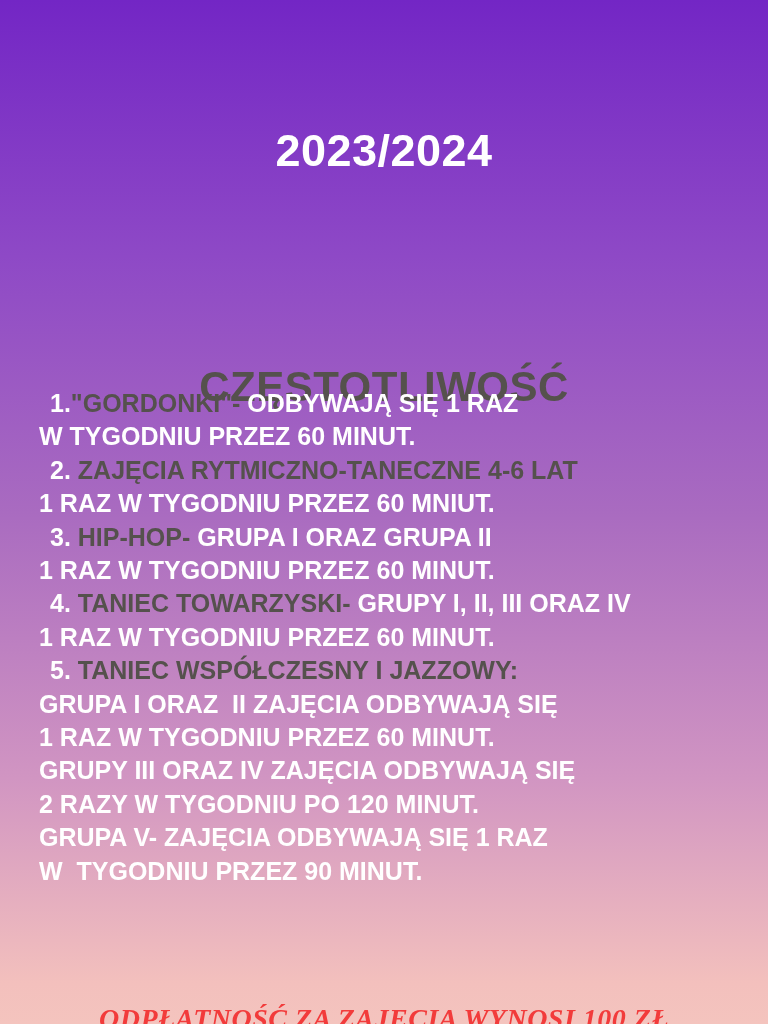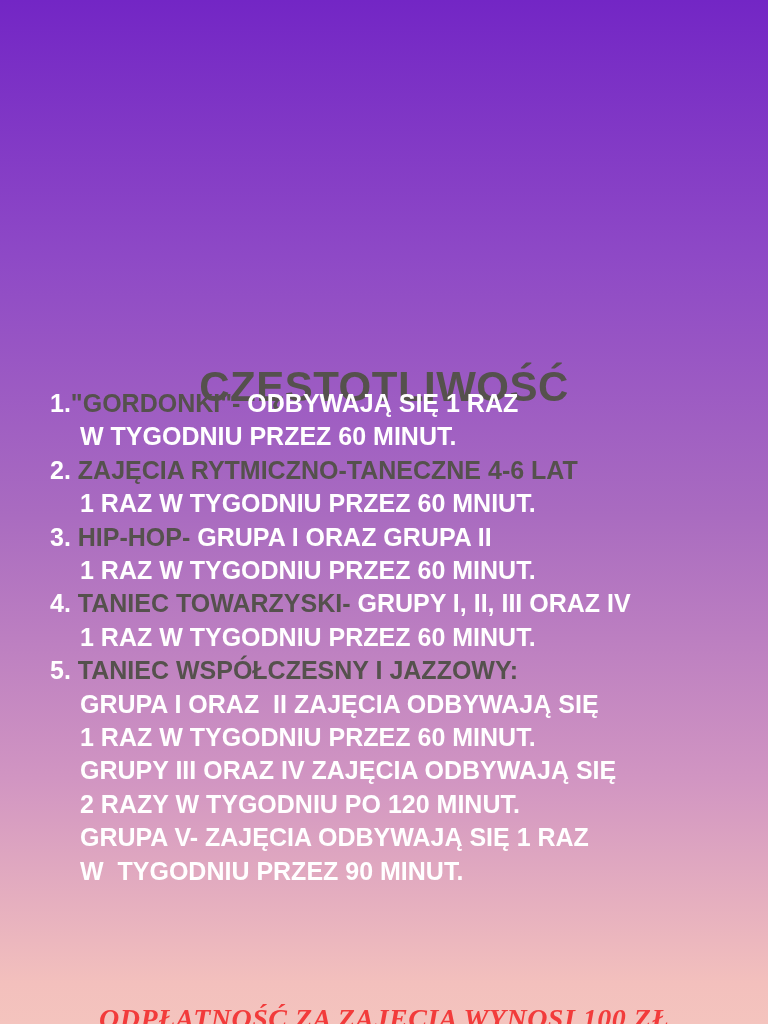--- a/index.html
+++ b/index.html
@@ -48,21 +48,21 @@
     top: 387px;
     left: 0;
     right: 0;
     color: #FFFFFF;
     font-size: 25px;
     font-weight: 700;
     line-height: 33.4px;
     white-space: pre-wrap;
   }
   .schedule-block .line.first { padding-left: 50px; }
-  .schedule-block .line.cont  { padding-left: 80px; }
+  .schedule-block .line.cont  { padding-left: 39px; }
   .schedule-block .gray { color: #55514D; }
   .schedule-block .white { color: #FFFFFF; }
   .footer-block {
     position: absolute;
     top: 924px;
     left: 0;
     right: 0;
     text-align: center;
     color: #F23B3B;
     font-family: "Liberation Serif", serif;
@@ -73,20 +73,21 @@
     letter-spacing: 0.5px;
     white-space: pre;
   }
 </style>
 </head>
 <body>
 
 <div class="poster">
 
   <div class="title-block">
+    <div>2023/2024</div>
   </div>
 
   <div class="subtitle-block">
     <div>CZĘSTOTLIWOŚĆ</div>
   </div>
 
   <div class="schedule-block"><div class="line first"><span class="white">1.</span><span class="gray">"GORDONKI"-</span><span class="white"> ODBYWAJĄ SIĘ 1 RAZ</span></div><div class="line cont">W TYGODNIU PRZEZ 60 MINUT.</div><div class="line first"><span class="white">2.</span><span class="gray"> ZAJĘCIA RYTMICZNO-TANECZNE 4-6 LAT</span></div><div class="line cont">1 RAZ W TYGODNIU PRZEZ 60 MNIUT.</div><div class="line first"><span class="white">3.</span><span class="gray"> HIP-HOP-</span><span class="white"> GRUPA I ORAZ GRUPA II</span></div><div class="line cont">1 RAZ W TYGODNIU PRZEZ 60 MINUT.</div><div class="line first"><span class="white">4.</span><span class="gray"> TANIEC TOWARZYSKI-</span><span class="white"> GRUPY I, II, III ORAZ IV</span></div><div class="line cont">1 RAZ W TYGODNIU PRZEZ 60 MINUT.</div><div class="line first"><span class="white">5.</span><span class="gray"> TANIEC WSPÓŁCZESNY I JAZZOWY:</span></div><div class="line cont">GRUPA I ORAZ  II ZAJĘCIA ODBYWAJĄ SIĘ</div><div class="line cont">1 RAZ W TYGODNIU PRZEZ 60 MINUT.</div><div class="line cont">GRUPY III ORAZ IV ZAJĘCIA ODBYWAJĄ SIĘ</div><div class="line cont">2 RAZY W TYGODNIU PO 120 MINUT.</div><div class="line cont">GRUPA V- ZAJĘCIA ODBYWAJĄ SIĘ 1 RAZ</div><div class="line cont">W  TYGODNIU PRZEZ 90 MINUT.</div></div>
 
   <div class="footer-block">
     <div>ODPŁATNOŚĆ ZA ZAJĘCIA WYNOSI 100 ZŁ</div>

